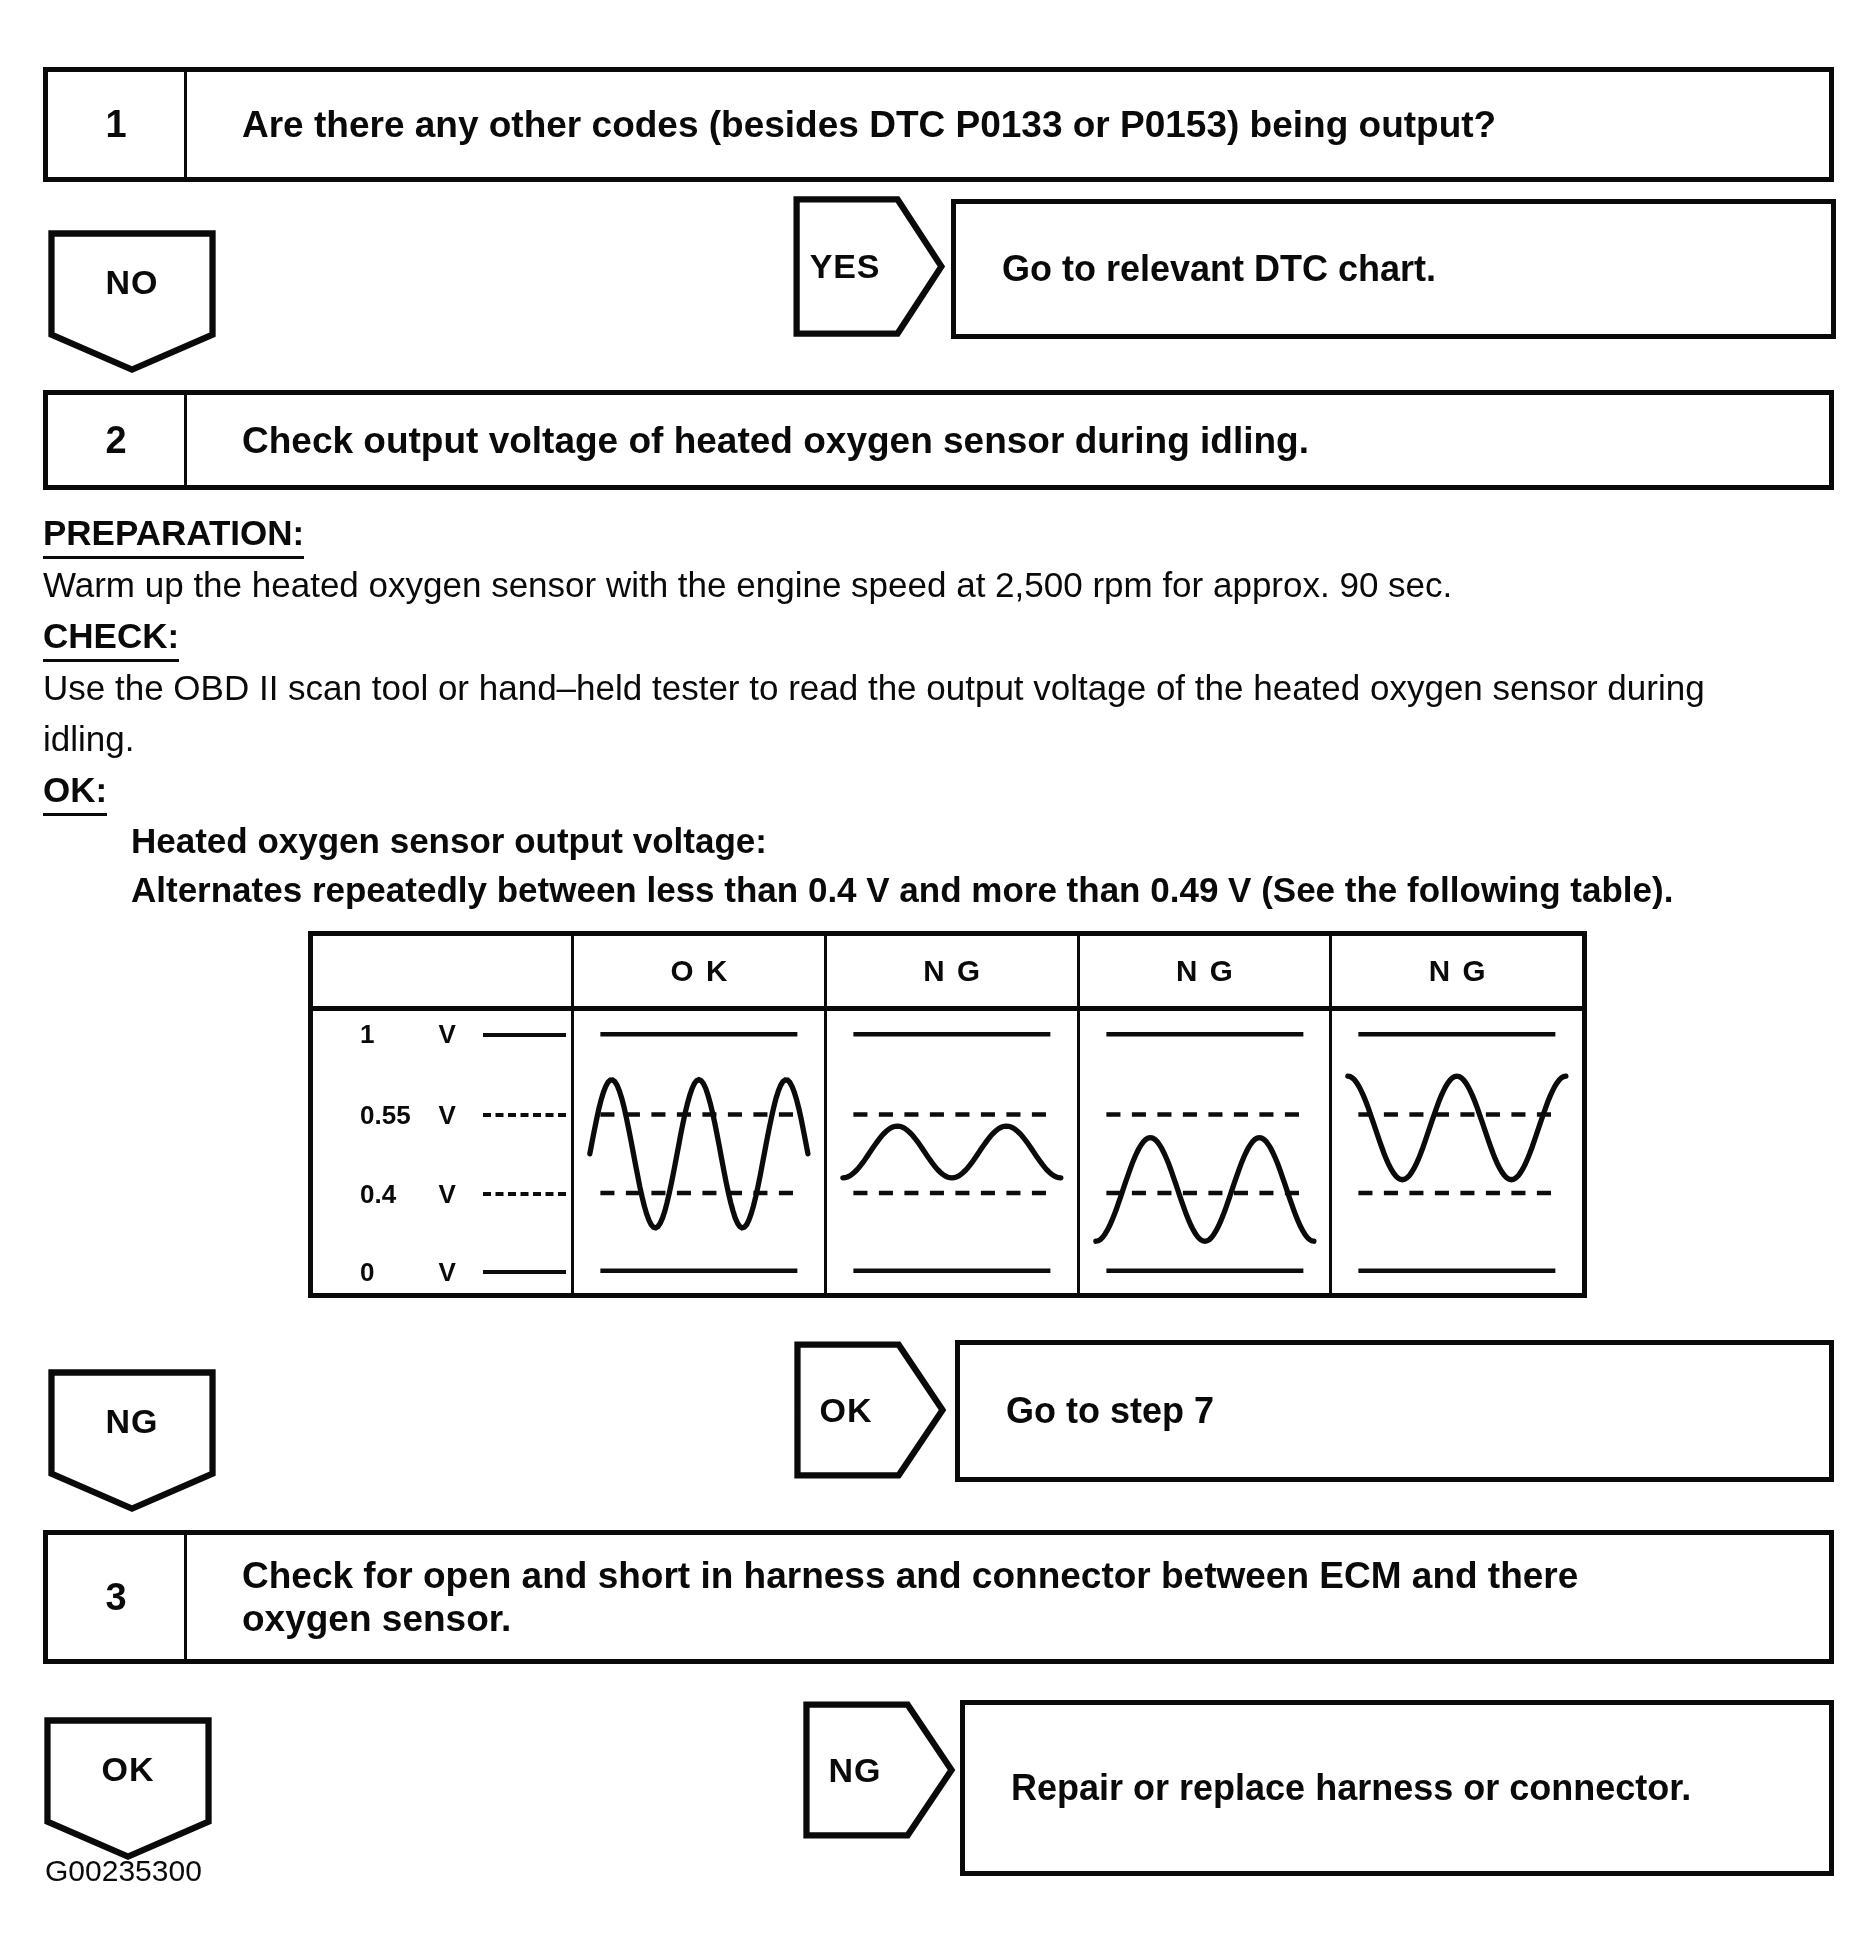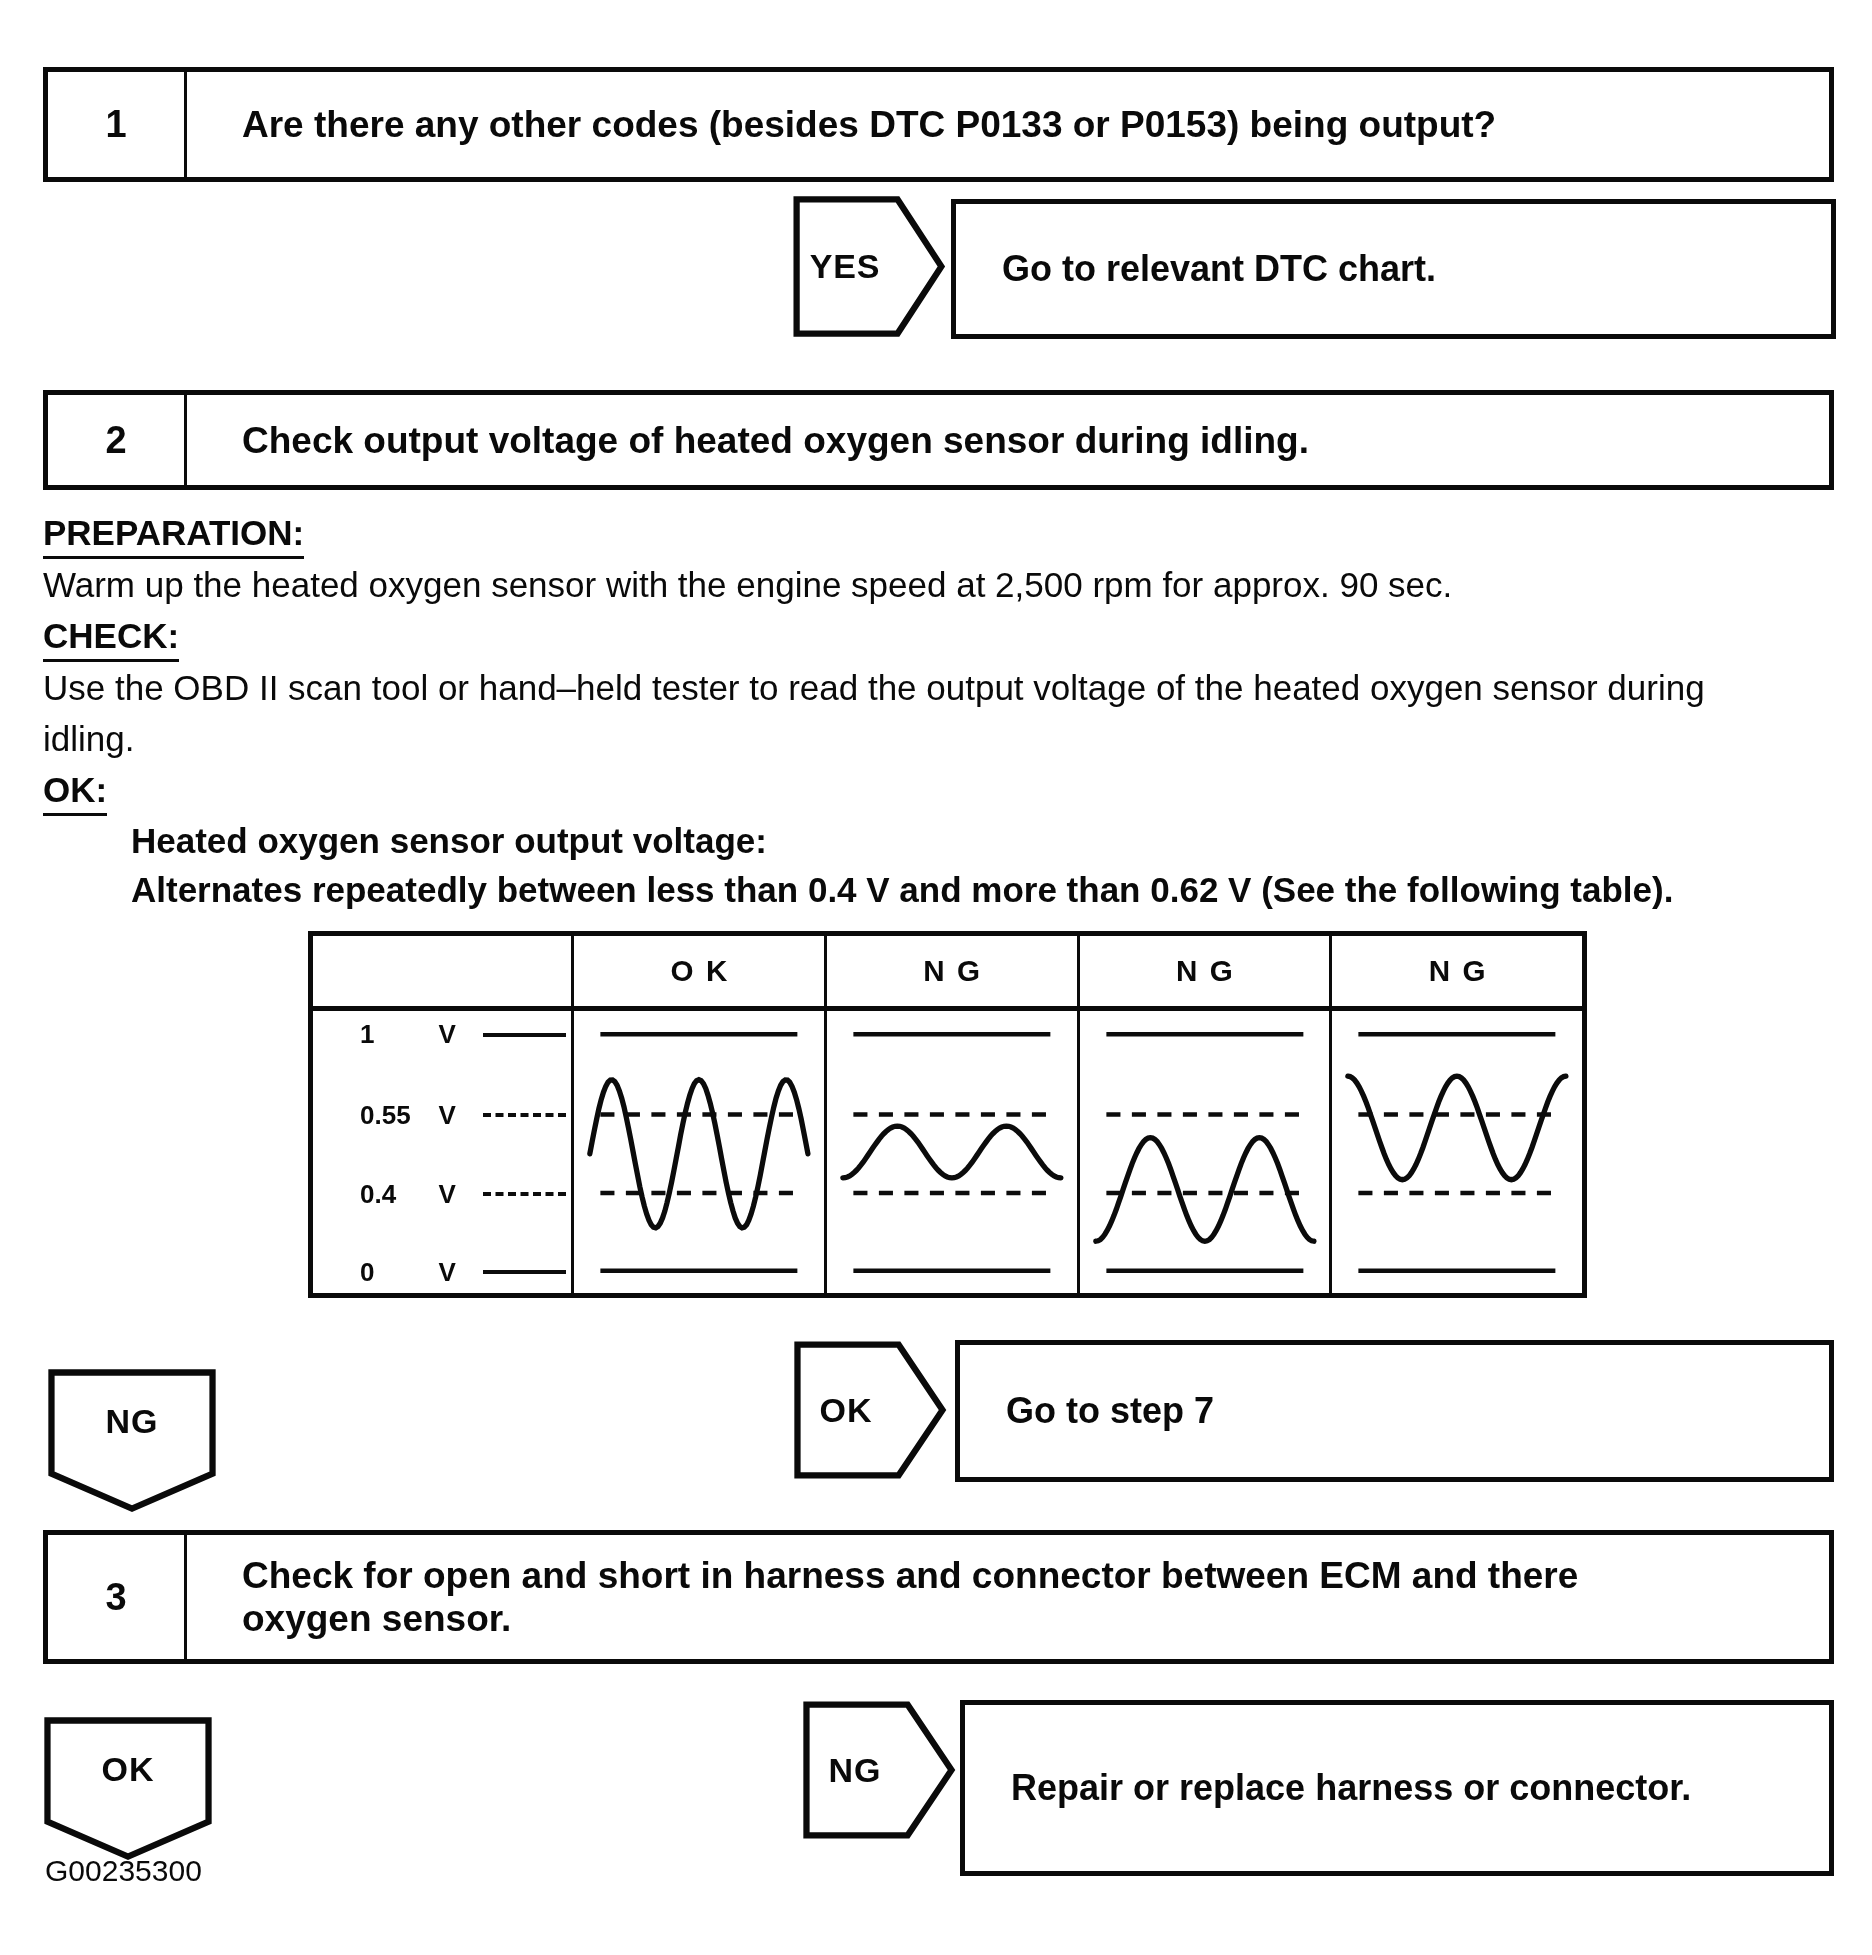--- a/index.html
+++ b/index.html
@@ -63,20 +63,26 @@
 </head>
 <body>
 
 <div class="page">
 
   <div class="step-box" id="step1">
     <div class="step-num">1</div>
     <div class="step-title">Are there any other codes (besides DTC P0133 or P0153) being output?</div>
   </div>
 
+  <div class="shape pent" style="left:47px;top:229px;">
+    <svg width="170" height="145" viewBox="0 0 190 162">
+      <polygon points="5,5 185,5 185,118 95,157 5,118" fill="#fff" stroke="#0a0a0a" stroke-width="7"></polygon>
+    </svg>
+    <div class="lbl">NO</div>
+  </div>
 
   <div class="shape arrow" style="left:792px;top:195px;">
     <svg width="154" height="143" viewBox="0 0 172 160">
       <polygon points="5,5 118,5 167,80 118,155 5,155" fill="#fff" stroke="#0a0a0a" stroke-width="7"></polygon>
     </svg>
     <div class="lbl">YES</div>
   </div>
 
   <div class="result-box" style="left:951px;top:199px;width:885px;height:140px;">
     <span>Go to relevant DTC chart.</span>
@@ -88,21 +94,21 @@
   </div>
 
   <div class="proc">
     <div><span class="h">PREPARATION:</span></div>
     <p>Warm up the heated oxygen sensor with the engine speed at 2,500 rpm for approx. 90 sec.</p>
     <div><span class="h">CHECK:</span></div>
     <p>Use the OBD II scan tool or hand–held tester to read the output voltage of the heated oxygen sensor during
 idling.</p>
     <div><span class="h">OK:</span></div>
     <div class="spec">Heated oxygen sensor output voltage:
-Alternates repeatedly between less than 0.4 V and more than 0.62 V (See the following table).</div>
+Alternates repeatedly between less than 0.4 V and more than 0.49 V (See the following table).</div>
   </div>
 
   <div class="wave-table">
     <div class="wt-hcell"></div>
     <div class="wt-hcell col-line">OK</div>
     <div class="wt-hcell col-line">NG</div>
     <div class="wt-hcell col-line">NG</div>
     <div class="wt-hcell col-line">NG</div>
 
     <div class="wt-labels">

